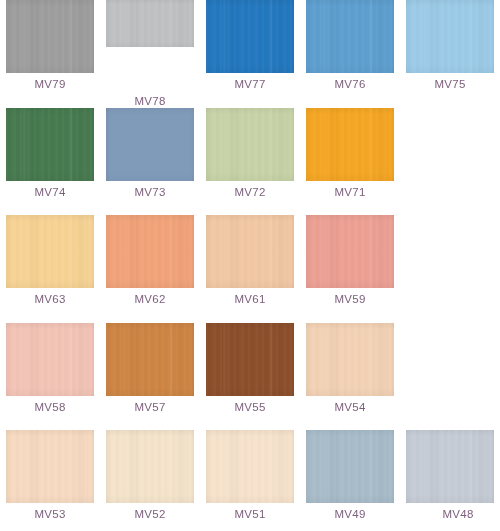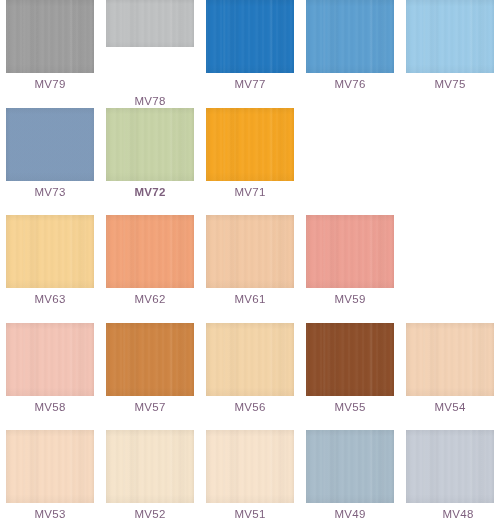--- a/index.html
+++ b/index.html
@@ -158,32 +158,39 @@
       <div class="swatch-chip" style="background-color: rgb(156, 203, 232);">
         <div class="shade"></div>
         <div class="streaks"></div>
       </div>
       <div class="swatch-label" style="color: rgb(125, 95, 125);">MV75</div>
     </div>
   </div>
 
   <div class="swatch-row">
     <div class="swatch-cell">
+      <div class="swatch-chip" style="background-color: rgb(71, 122, 79);">
+        <div class="shade"></div>
+        <div class="streaks"></div>
+      </div>
+      <div class="swatch-label" style="color: rgb(125, 95, 125);">MV74</div>
+    </div>
+    <div class="swatch-cell">
       <div class="swatch-chip grainy" style="background-color: rgb(126, 155, 189);">
         <div class="shade"></div>
         <div class="streaks"></div>
       </div>
       <div class="swatch-label" style="color: rgb(125, 95, 125);">MV73</div>
     </div>
     <div class="swatch-cell">
       <div class="swatch-chip" style="background-color: rgb(199, 211, 167);">
         <div class="shade"></div>
         <div class="streaks"></div>
       </div>
-      <div class="swatch-label" style="color: rgb(125, 95, 125); font-weight: bold;">MV72</div>
+      <div class="swatch-label" style="color: rgb(125, 95, 125);">MV72</div>
     </div>
     <div class="swatch-cell">
       <div class="swatch-chip" style="background-color: rgb(245, 166, 35);">
         <div class="shade"></div>
         <div class="streaks"></div>
       </div>
       <div class="swatch-label" style="color: rgb(125, 95, 125); text-align: center;">MV71</div>
     </div>
   </div>
 
@@ -227,27 +234,20 @@
       <div class="swatch-label" style="color: rgb(125, 95, 125);">MV58</div>
     </div>
     <div class="swatch-cell">
       <div class="swatch-chip" style="background-color: rgb(206, 133, 68);">
         <div class="shade"></div>
         <div class="streaks"></div>
       </div>
       <div class="swatch-label" style="color: rgb(125, 95, 125);">MV57</div>
     </div>
     <div class="swatch-cell">
-      <div class="swatch-chip" style="background-color: rgb(243, 212, 168);">
-        <div class="shade"></div>
-        <div class="streaks"></div>
-      </div>
-      <div class="swatch-label" style="color: rgb(125, 95, 125);">MV56</div>
-    </div>
-    <div class="swatch-cell">
       <div class="swatch-chip" style="background-color: rgb(141, 79, 43);">
         <div class="shade"></div>
         <div class="streaks"></div>
       </div>
       <div class="swatch-label" style="color: rgb(125, 95, 125);">MV55</div>
     </div>
     <div class="swatch-cell">
       <div class="swatch-chip" style="background-color: rgb(243, 210, 181);">
         <div class="shade"></div>
         <div class="streaks"></div>

